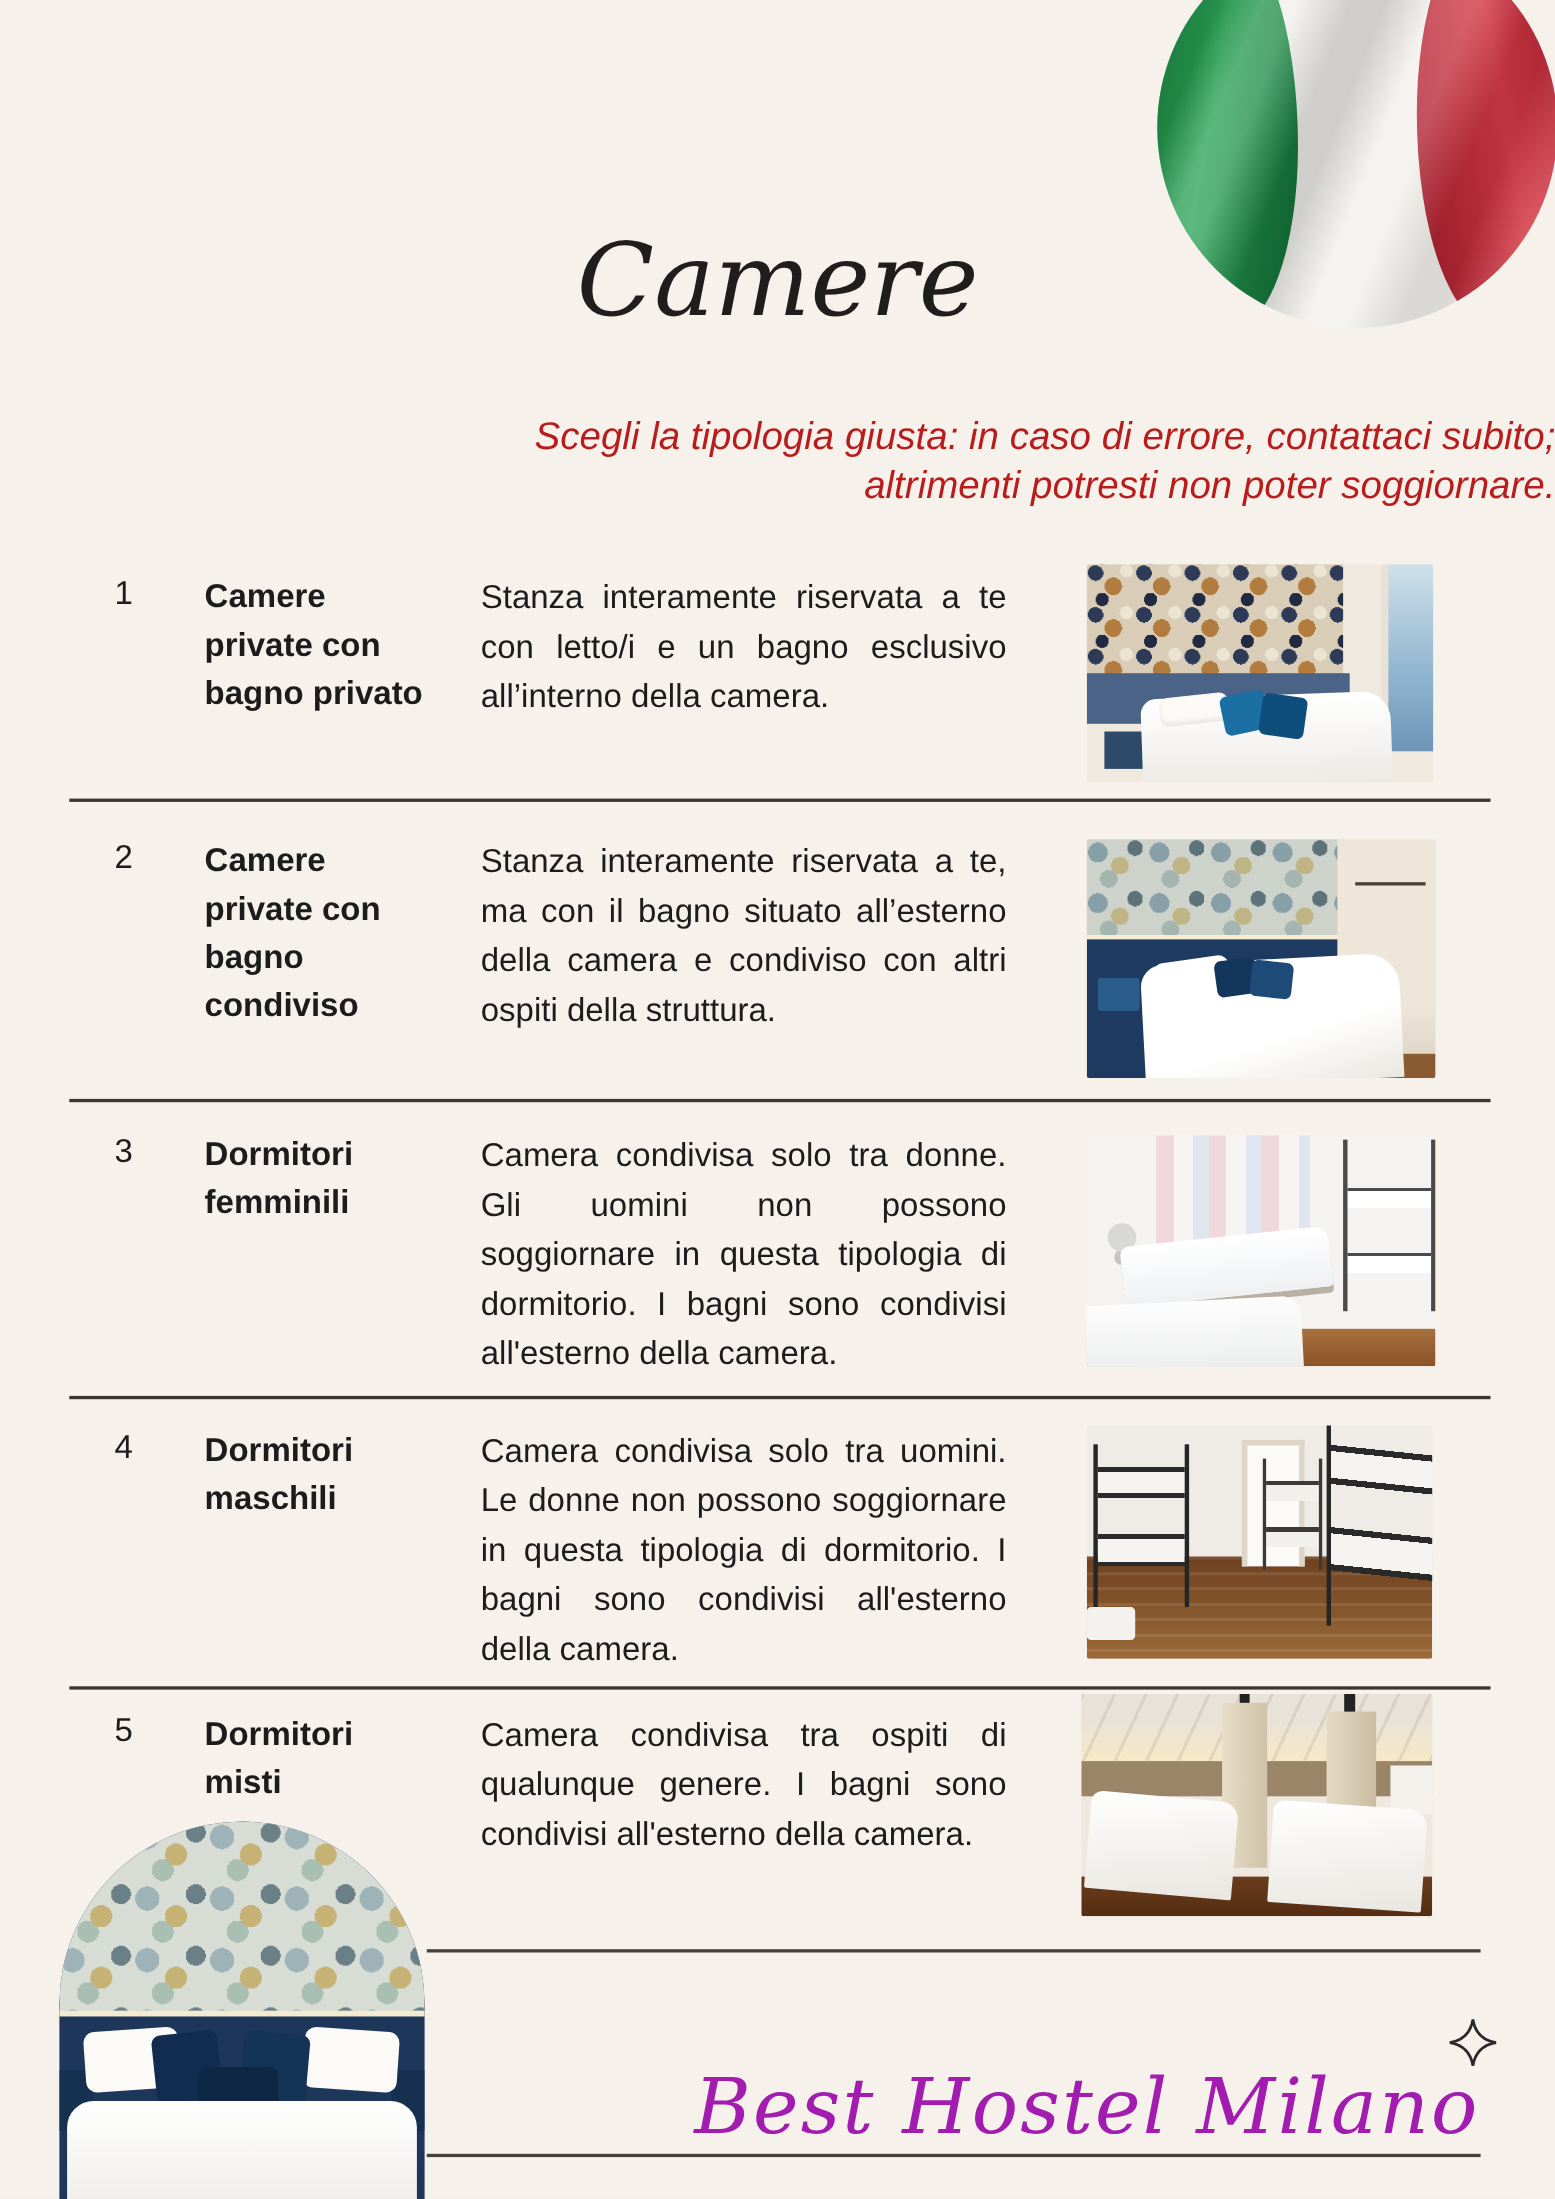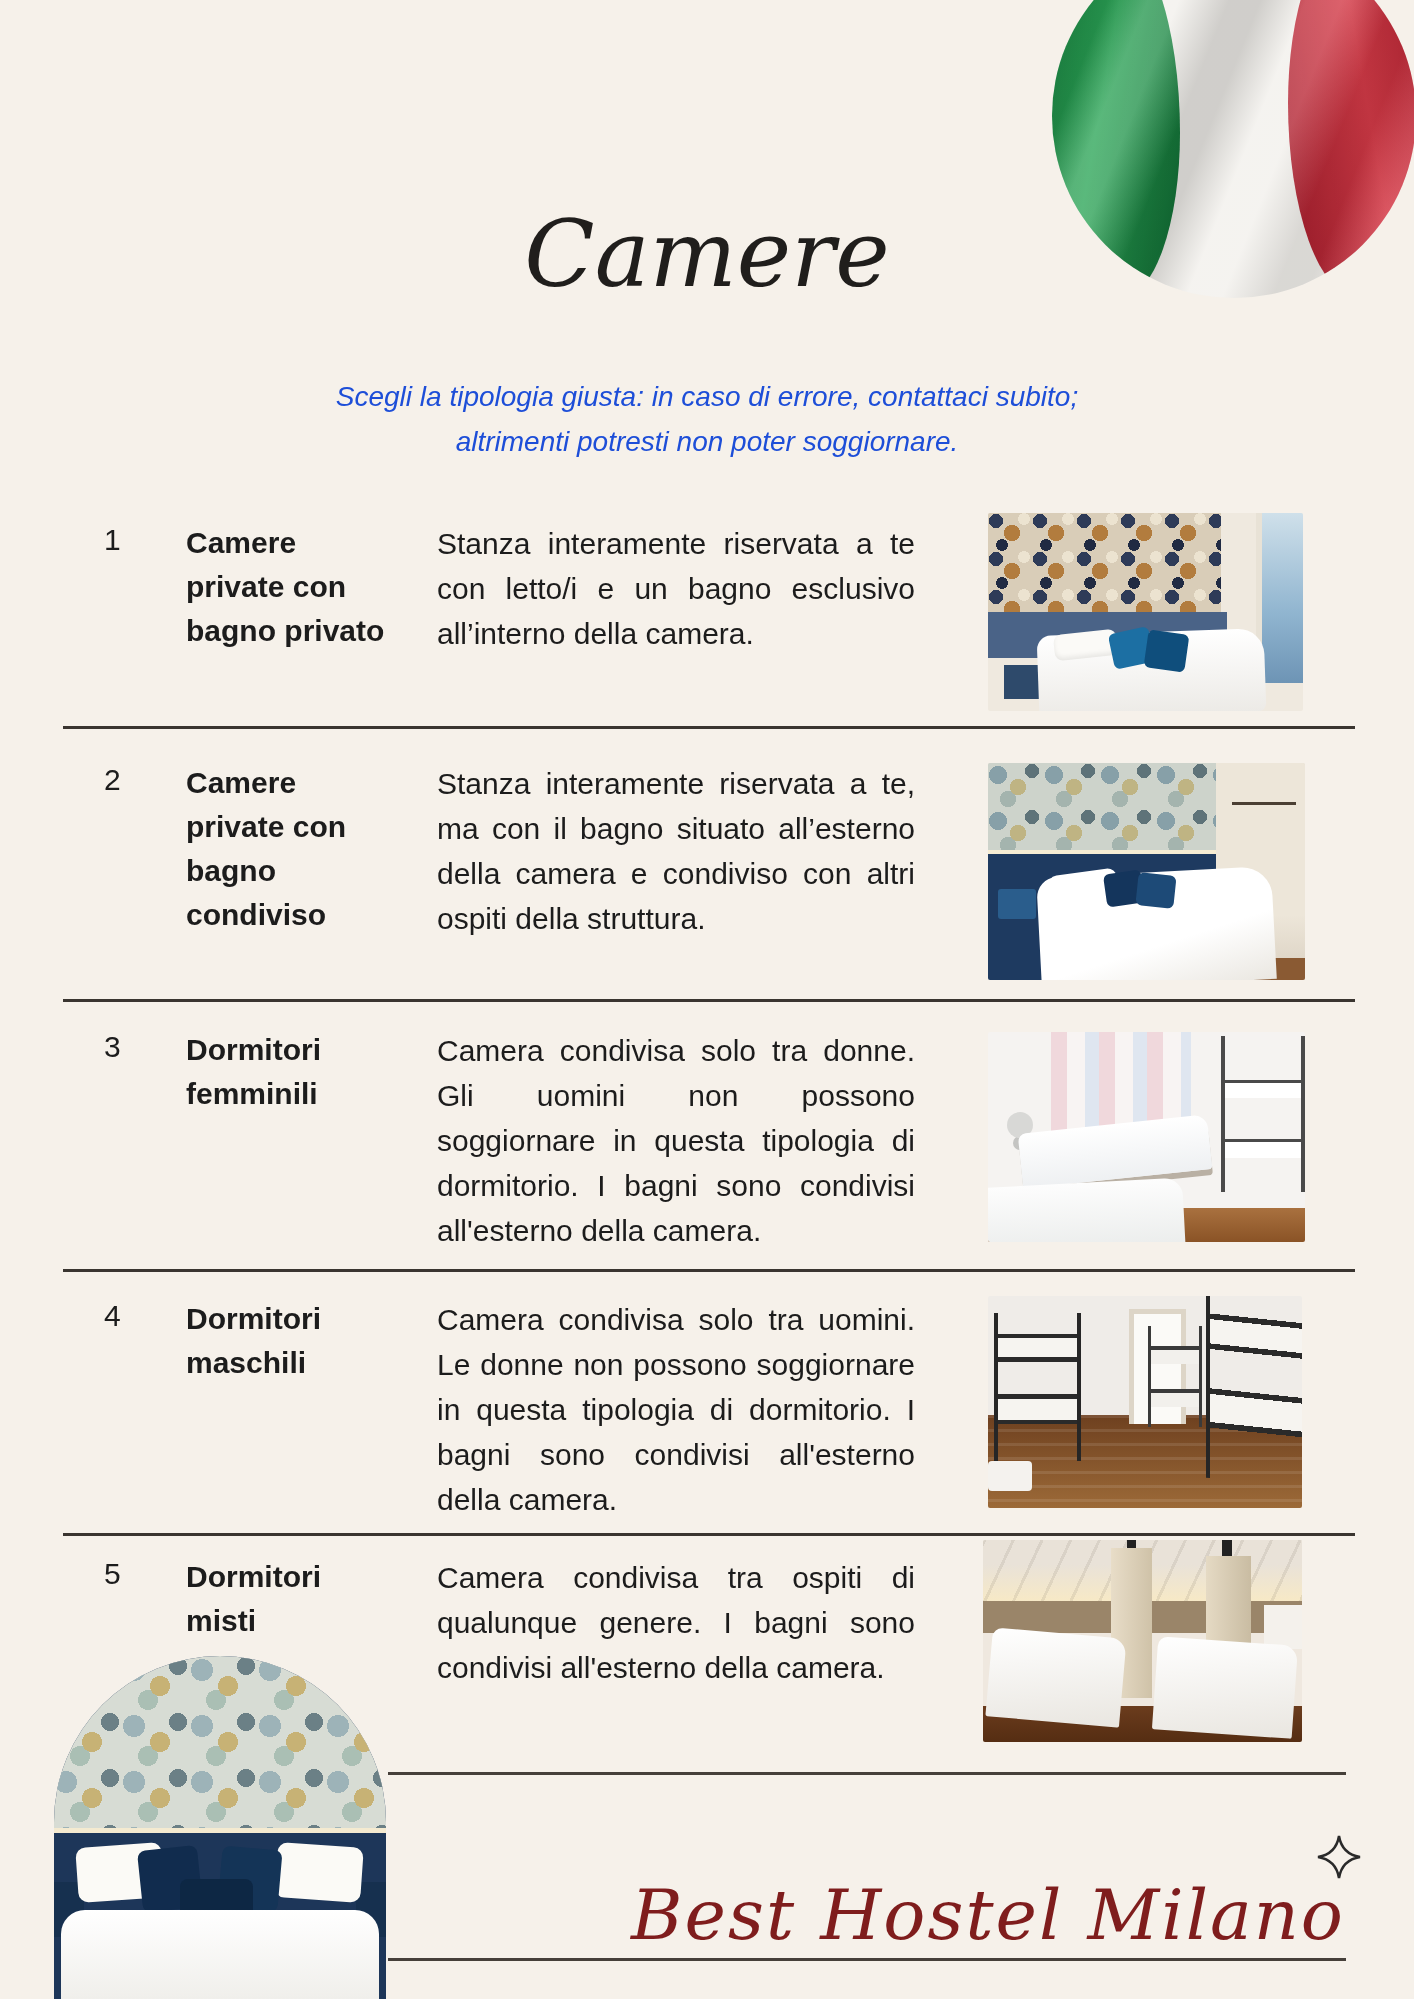--- a/index.html
+++ b/index.html
@@ -4,22 +4,22 @@
 <style>
   html,body{margin:0;padding:0;background:#f6f1ea;}
   #page{position:relative;width:1414px;height:1999px;background:#f6f1ea;overflow:hidden;
         font-family:"Liberation Sans",sans-serif;color:#1c1c1c;}
 
   
   .title-serif{position:absolute;left:0;top:116px;width:1414px;text-align:center;
                font-family:"DejaVu Serif",serif;font-size:88px;line-height:1.1;color:#181818;}
   .title-script{position:absolute;left:0;top:204px;width:1414px;text-align:center;
                 font-family:"DejaVu Serif",serif;font-style:italic;font-size:92px;line-height:1.1;color:#201e1c;}
-  .subtitle{position:absolute;left:0;top:374px;width:1414px;text-align:center;
-            font-style:italic;font-size:28px;line-height:45px;white-space:pre-line;color:#1d4ed8;}
+  .subtitle{position:absolute;left:0;top:374px;width:1414px;text-align:right;
+            font-style:italic;font-size:35px;line-height:45px;white-space:pre-line;color:#b91c1c;}
 
   
   .flag{position:absolute;left:1052px;top:-66px;width:364px;height:364px;border-radius:50%;
         overflow:hidden;background:#f2f0ec;}
   .flag .fgreen{position:absolute;left:-14px;top:0;width:39%;height:100%;
         background:linear-gradient(100deg,#157a3b,#2ca557 45%,#0e6b32);
         border-radius:0 52% 44% 0/0 58% 48% 0;}
   .flag .fred{position:absolute;right:-14px;top:0;width:39%;height:100%;
         background:linear-gradient(260deg,#b2202f,#d63b48 45%,#a31b2a);
         border-radius:48% 0 0 56%/52% 0 0 60%;}
@@ -123,21 +123,21 @@
   .arch-pillowR{right:7%;top:55%;width:26%;height:16%;background:#fbfaf6;border-radius:10px;transform:rotate(4deg);}
   .arch-cushionL{left:26%;top:56%;width:18%;height:18%;background:#112c4e;border-radius:8px;transform:rotate(-6deg);}
   .arch-cushionR{left:50%;top:56%;width:18%;height:18%;background:#143457;border-radius:8px;transform:rotate(5deg);}
   .arch-cushionC{left:38%;top:65%;width:22%;height:14%;background:#0d2744;border-radius:8px;}
   .arch-bed{left:2%;top:74%;width:96%;height:26%;background:linear-gradient(180deg,#ffffff,#f0efeb);border-radius:24px 24px 0 0;}
 
   .rule{position:absolute;left:388px;width:958px;height:3px;background:#46403a;}
   .rule-top{top:1772px;}
   .rule-bottom{top:1958px;}
   .brand{position:absolute;right:69px;top:1874px;font-family:"DejaVu Serif",serif;font-style:italic;
-         font-size:70px;color:#7f1d1d;letter-spacing:2px;}
+         font-size:70px;color:#a21caf;letter-spacing:2px;}
   .sparkle{position:absolute;left:1316px;top:1834px;width:46px;height:46px;}
 </style>
 </head>
 <body>
 
 <div id="page">
 
   <div class="flag" aria-label="italian flag in circular crop">
     <div class="fgreen"></div>
     <div class="fred"></div>

